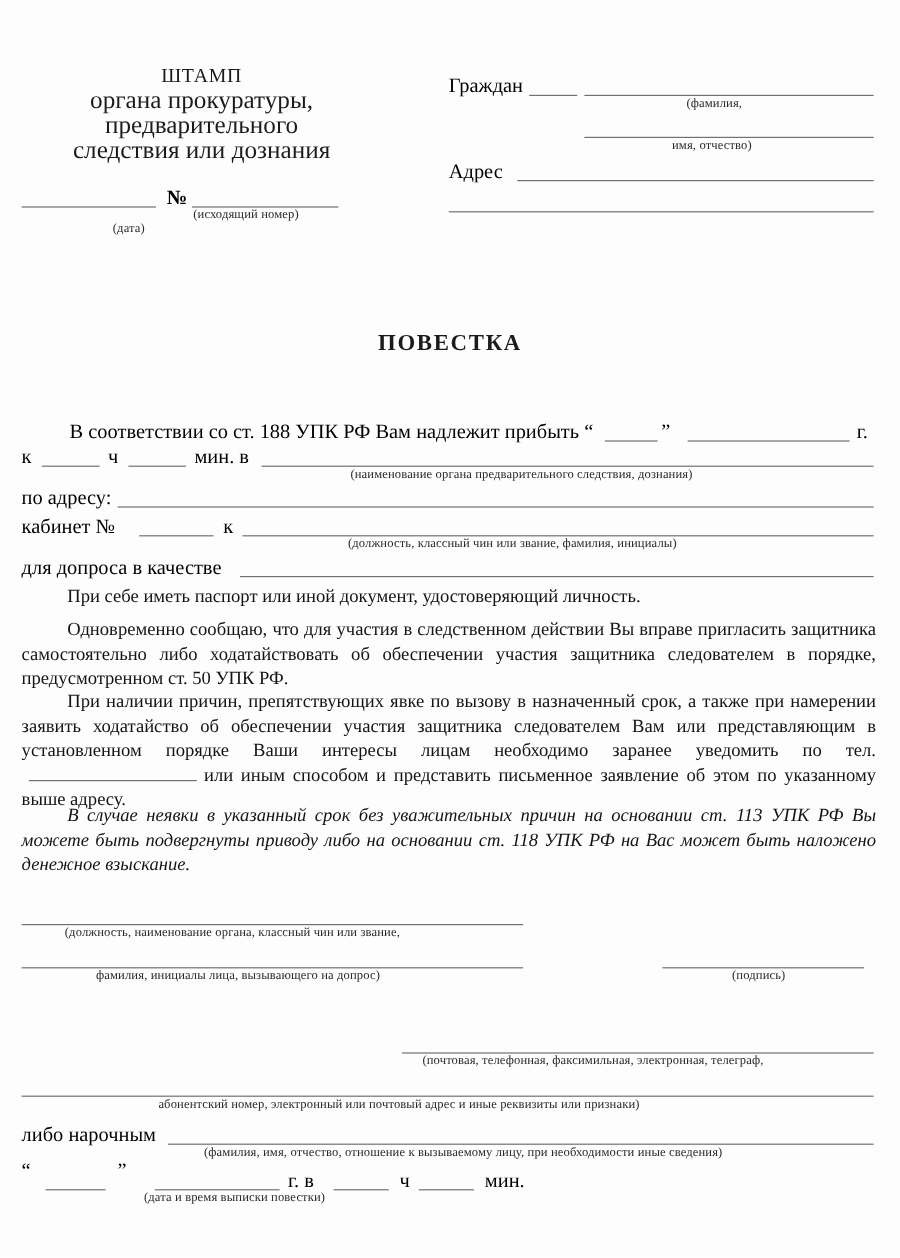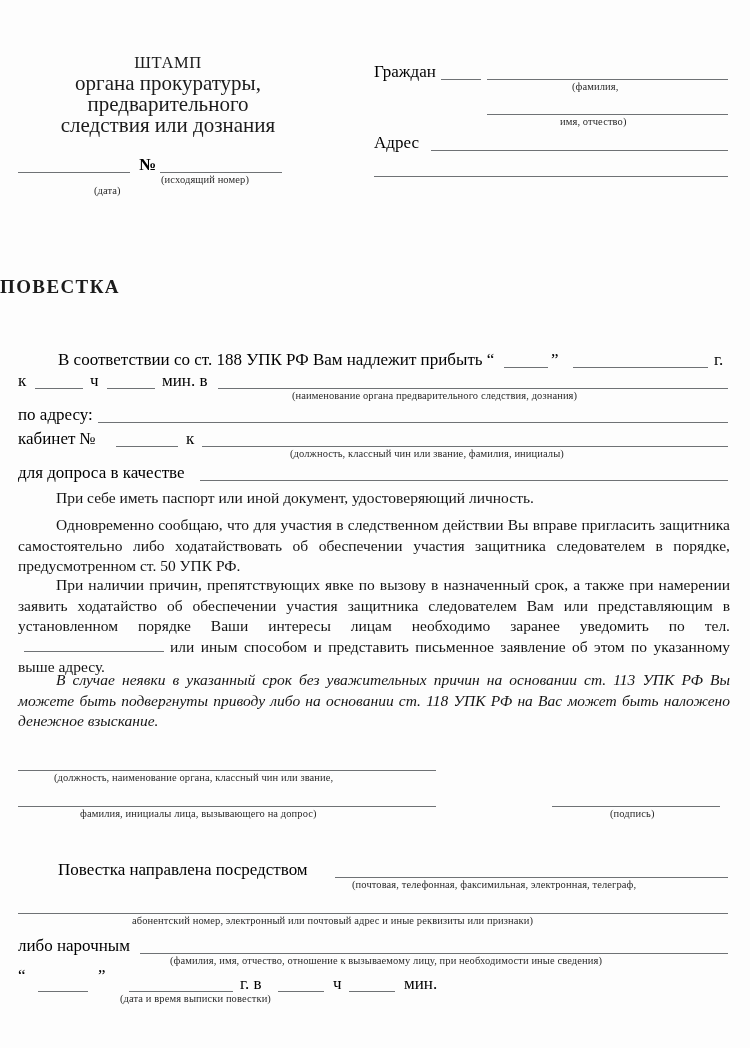--- a/index.html
+++ b/index.html
@@ -59,21 +59,21 @@
   #stamp-block .stamp-line {
     font-size: 21px;
   }
 
   
   #doc-title {
     position: absolute;
     left: 0;
     top: 276px;
     width: 750px;
-    text-align: left;
+    text-align: center;
     font-size: 19px;
     font-weight: bold;
     letter-spacing: 1.4px;
   }
   #doc-subtitle {
     position: absolute;
     left: 0;
     top: 299px;
     width: 750px;
     text-align: center;
@@ -178,21 +178,20 @@
 
   <div class="rule" style="left:18px; top:770px; width:418px;"></div>
   <div class="cap" style="left:54px; top:772px;">(должность, наименование органа, классный чин или звание,</div>
 
   <div class="rule" style="left:18px; top:806px; width:418px;"></div>
   <div class="cap" style="left:80px; top:808px;">фамилия, инициалы лица, вызывающего на допрос)</div>
 
   <div class="rule" style="left:552px; top:806px; width:168px;"></div>
   <div class="cap" style="left:610px; top:808px;">(подпись)</div>
 
-  <div class="lbl" style="left:58px; top:860px;">Повестка направлена посредством</div>
   <div class="rule" style="left:335px; top:877px; width:393px;"></div>
   <div class="cap" style="left:352px; top:879px;">(почтовая, телефонная, факсимильная, электронная, телеграф,</div>
 
   <div class="rule" style="left:18px; top:913px; width:710px;"></div>
   <div class="cap" style="left:132px; top:915px;">абонентский номер, электронный или почтовый адрес и иные реквизиты или признаки)</div>
 
   <div class="lbl" style="left:18px; top:936px;">либо нарочным</div>
   <div class="rule" style="left:140px; top:953px; width:588px;"></div>
   <div class="cap" style="left:170px; top:955px;">(фамилия, имя, отчество, отношение к вызываемому лицу, при необходимости иные сведения)</div>
 

